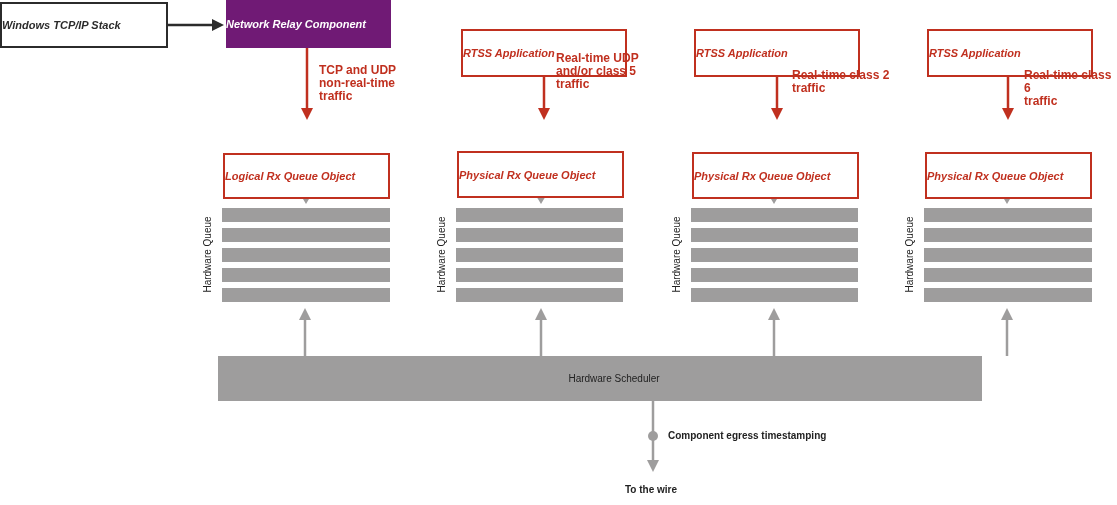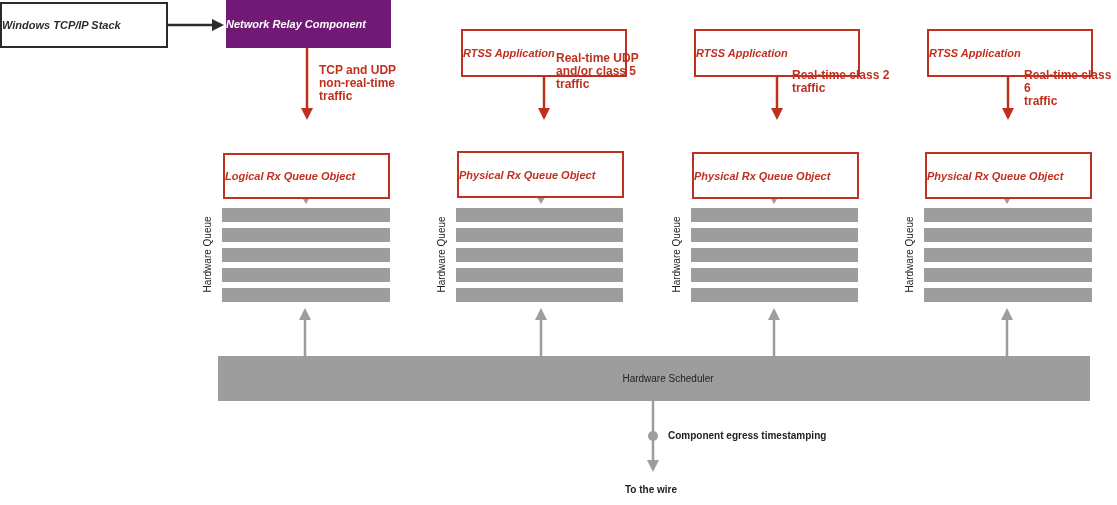--- a/index.html
+++ b/index.html
@@ -145,18 +145,18 @@
   <div class="qbar" style="margin-bottom:6px"></div>
   <div class="qbar" style="margin-bottom:6px"></div>
   <div class="qbar"></div>
 </div>
 
 <div class="abs qlabel" style="left:167px; top:249px; width:80px; text-align:center;">Hardware Queue</div>
 <div class="abs qlabel" style="left:401px; top:249px; width:80px; text-align:center;">Hardware Queue</div>
 <div class="abs qlabel" style="left:636px; top:249px; width:80px; text-align:center;">Hardware Queue</div>
 <div class="abs qlabel" style="left:869px; top:249px; width:80px; text-align:center;">Hardware Queue</div>
 
-<div class="abs sched" style="left:218px; top:356px; width:872px; height:45px;padding-left:28px;">
+<div class="abs sched" style="left:218px; top:356px; width:764px; height:45px;padding-left:28px;">
   <span>Hardware Scheduler</span>
 </div>
 
 <div class="abs gray-text" style="left:668px; top:430px;">Component egress timestamping</div>
 <div class="abs gray-text" style="left:625px; top:484px;">To the wire</div>
 
 </body></html>

